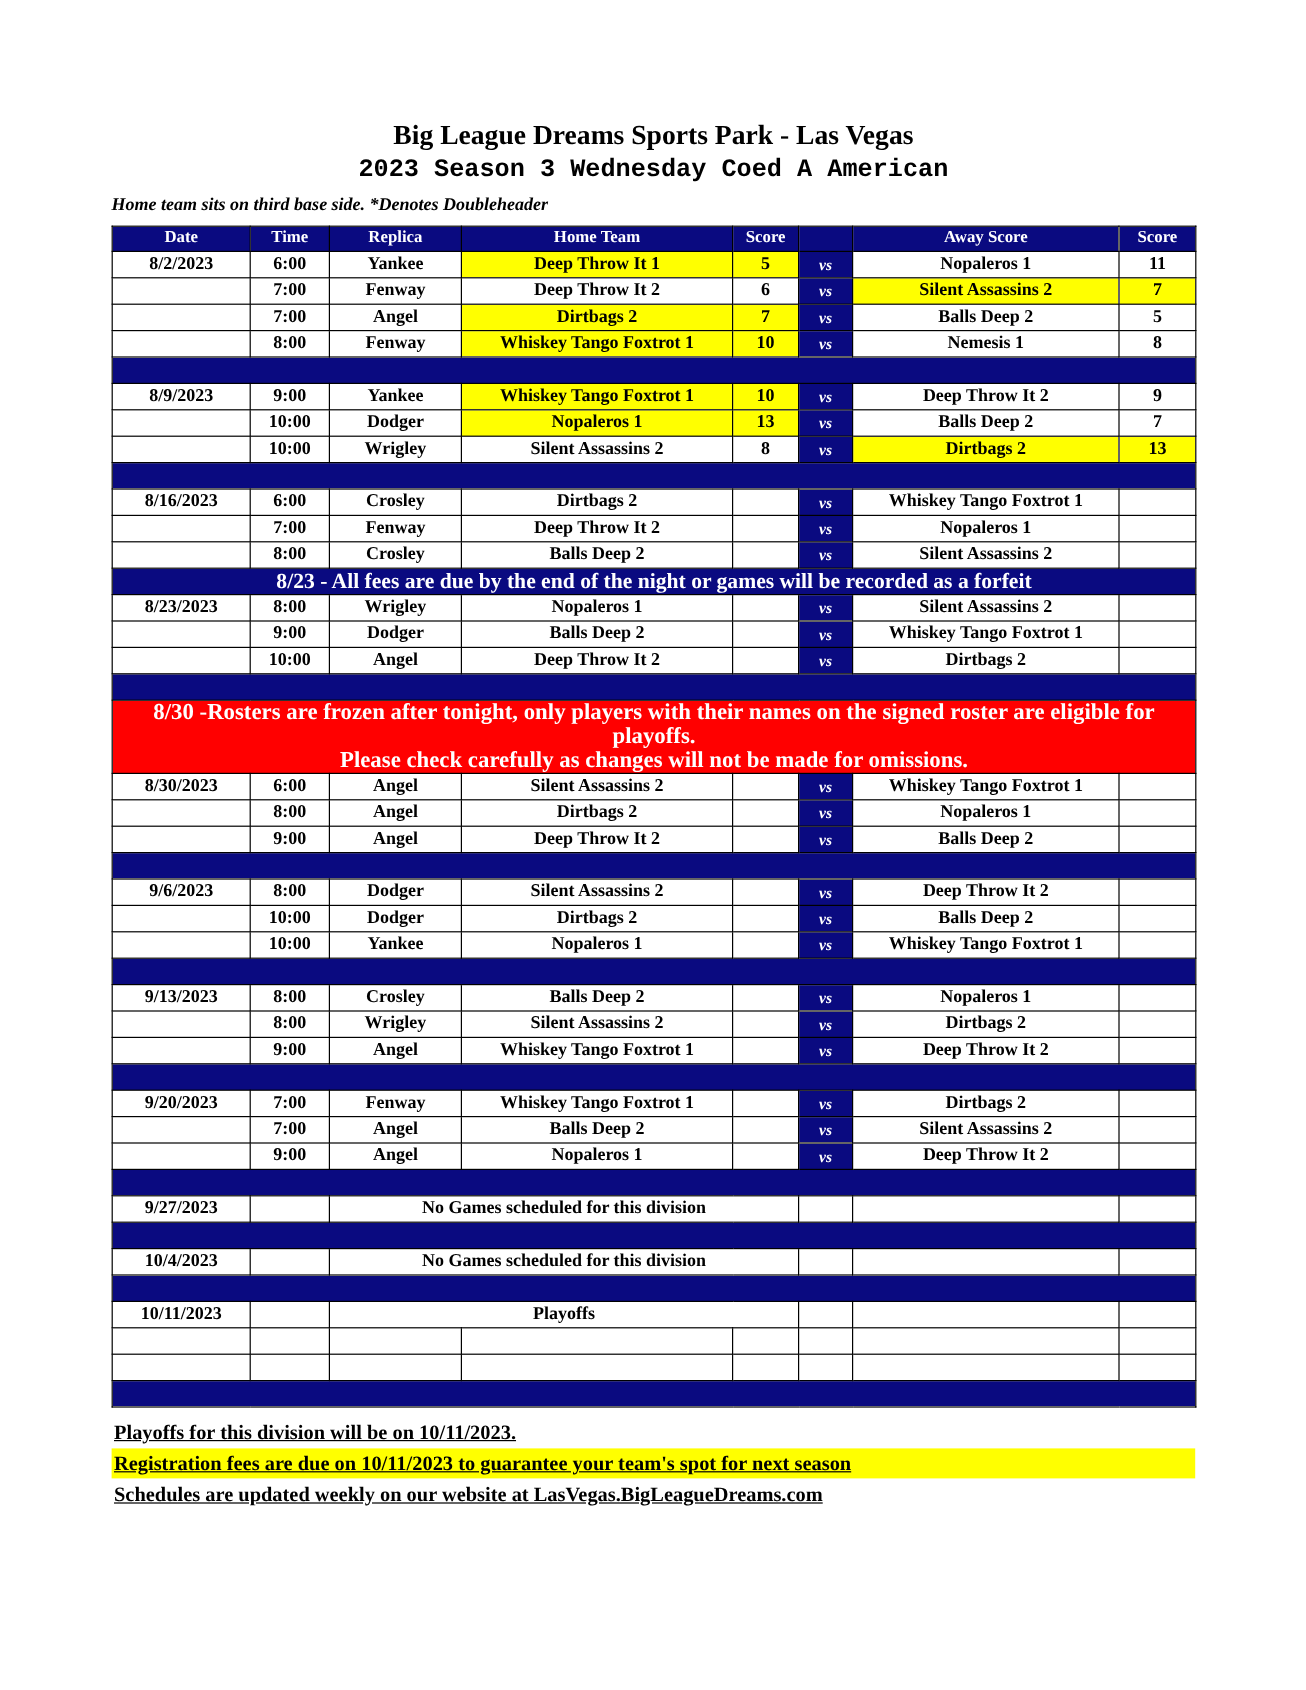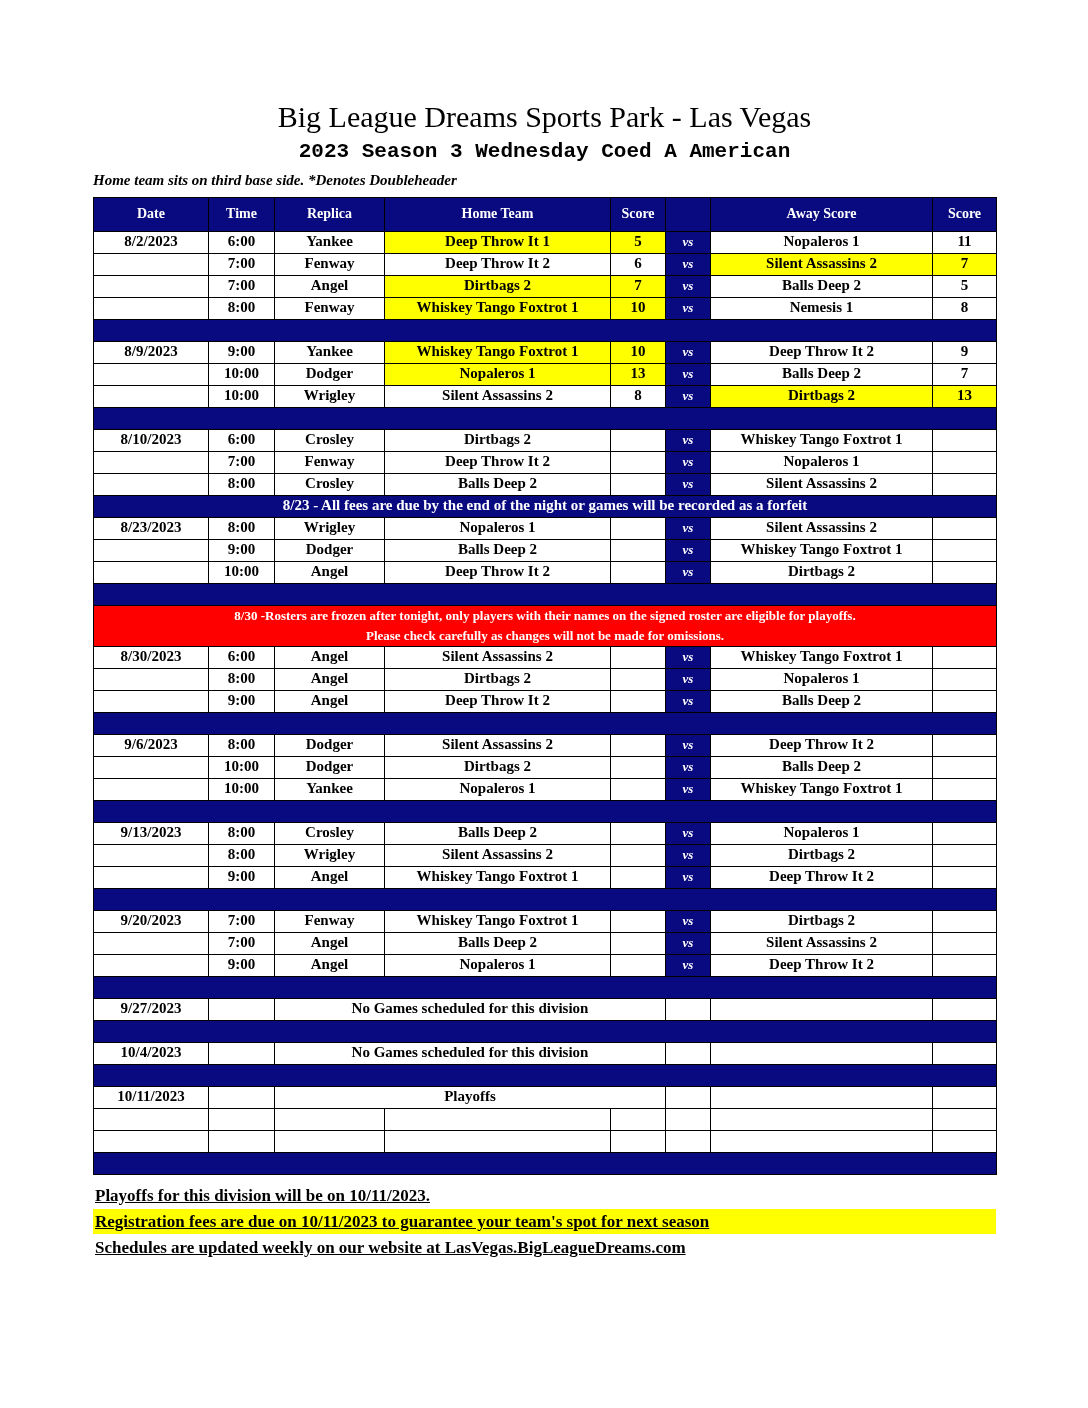--- a/index.html
+++ b/index.html
@@ -18,22 +18,22 @@
     min-height: 1408px;
     font-family: "Liberation Serif", "DejaVu Serif", serif;
     color: #000;
   }
   .page {
     width: 903px;
     margin-left: 93px;
     padding-top: 100px;
   }
   .title {
-    font-size: 30px;
-    font-weight: normal;
+    font-size: 23px;
+    font-weight: bold;
     text-align: center;
     line-height: 1.15;
   }
   .subtitle {
     font-size: 21px;
     font-weight: bold;
     text-align: center;
     margin-top: 5px;
     font-family: Liberation Mono, monospace;
   }
@@ -59,40 +59,40 @@
     height: 22px;
     line-height: 1.05;
     overflow: hidden;
     white-space: nowrap;
     vertical-align: middle;
   }
   thead th {
     background: var(--navy);
     color: #fff;
     font-size: 14px;
-    height: 34px;
+    height: 21px;
     border-color: #000;
   }
   td.vs {
     background: var(--navy);
     color: #fff;
     font-style: italic;
     font-size: 13px;
   }
   td.hl { background: var(--hl); }
   td.navy {
     background: var(--navy);
     color: #fff;
   }
-  td.notice { font-size: 15px; }
+  td.notice { font-size: 18px; }
   td.red {
     background: var(--alert);
     color: #fff;
     height: 40px;
-    font-size: 13px;
+    font-size: 19px;
     white-space: normal;
   }
   td.red div { line-height: 20px; }
   .f-line {
     font-size: 17px;
     font-weight: bold;
     line-height: 25px;
     margin-top: 1px;
     padding-left: 2px;
     text-decoration: underline;
@@ -205,21 +205,21 @@
           <td>Silent Assassins 2</td>
           <td>8</td>
           <td class="vs">vs</td>
           <td class="hl">Dirtbags 2</td>
           <td class="hl">13</td>
         </tr>
         <tr>
           <td class="navy" colspan="8"></td>
         </tr>
         <tr>
-          <td>8/10/2023</td>
+          <td>8/16/2023</td>
           <td>6:00</td>
           <td>Crosley</td>
           <td>Dirtbags 2</td>
           <td></td>
           <td class="vs">vs</td>
           <td>Whiskey Tango Foxtrot 1</td>
           <td></td>
         </tr>
         <tr>
           <td></td>

